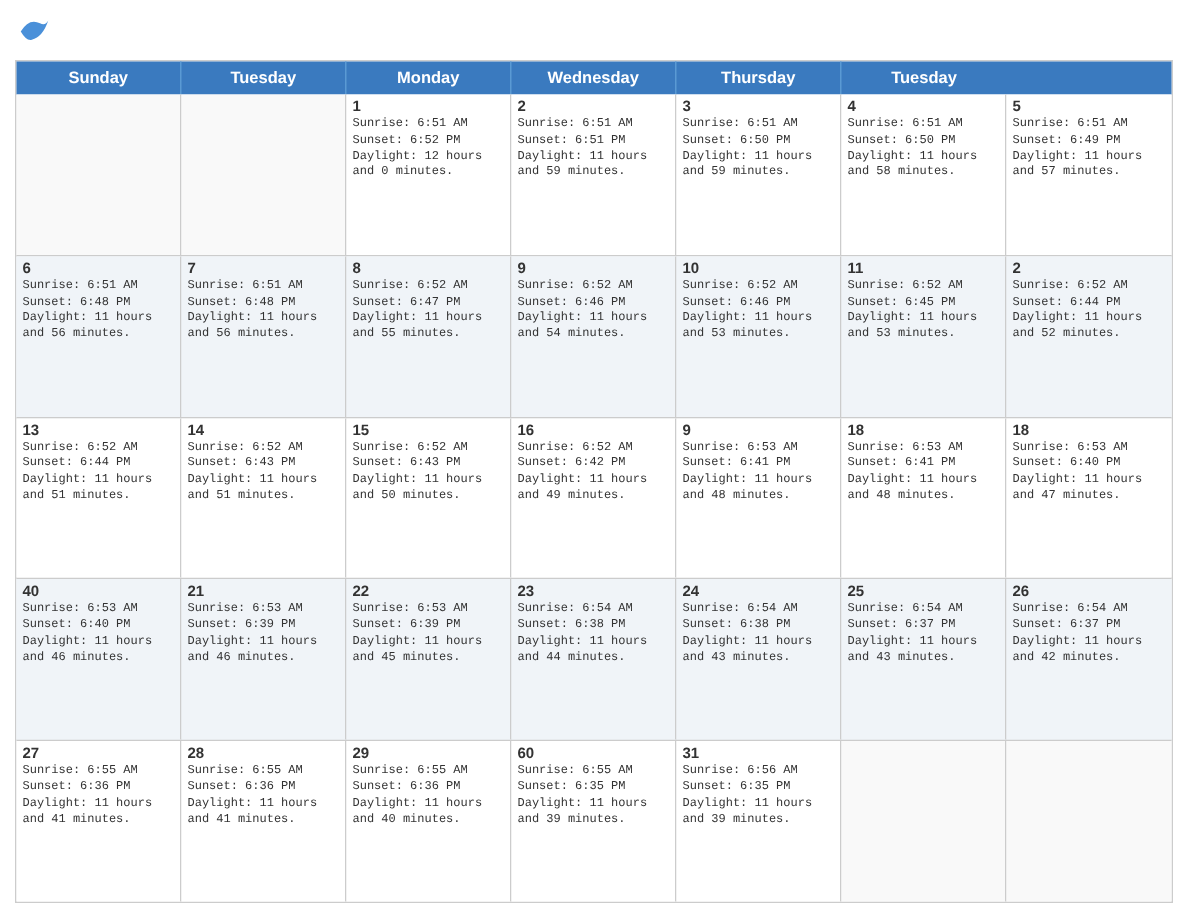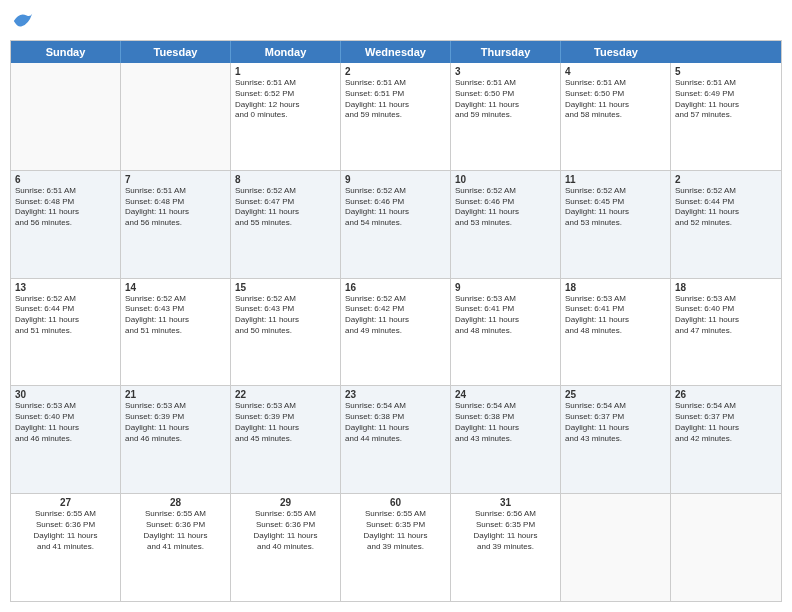--- a/index.html
+++ b/index.html
@@ -78,21 +78,21 @@
       flex: 1;
       display: flex;
       flex-direction: column;
     }
     .cal-row {
       display: grid;
       grid-template-columns: repeat(7, 1fr);
       flex: 1;
       border-bottom: 1px solid #ccc;
     }
-    .cal-row:last-child { border-bottom: none; text-align: center; }
+    .cal-row:last-child { border-bottom: none; }
     .cal-cell {
       border-right: 1px solid #ccc;
       padding: 3px 4px;
       font-size: 8.5px;
       color: #333;
       background: #fff;
       vertical-align: top;
       overflow: hidden;
     }
     .cal-cell:last-child { border-right: none; }
@@ -100,20 +100,21 @@
     .day-num {
       font-size: 10px;
       font-weight: bold;
       display: block;
       margin-bottom: 1px;
     }
     .cell-text {
       font-size: 8px;
       line-height: 1.35;
       color: #333;
+      font-family: Liberation Mono, monospace;
     }
     .row-shade {
       background: #f0f4f8;
     }
     .row-shade .cal-cell {
       background: #f0f4f8;
     }
   </style>
 </head>
 <body>
@@ -226,21 +227,21 @@
             <span class="day-num">18</span>
             <div class="cell-text">Sunrise: 6:53 AM<br>Sunset: 6:41 PM<br>Daylight: 11 hours<br>and 48 minutes.</div>
           </div>
           <div class="cal-cell">
             <span class="day-num">18</span>
             <div class="cell-text">Sunrise: 6:53 AM<br>Sunset: 6:40 PM<br>Daylight: 11 hours<br>and 47 minutes.</div>
           </div>
         </div>
         <div class="cal-row row-shade">
           <div class="cal-cell">
-            <span class="day-num">30</span>
+            <span class="day-num">40</span>
             <div class="cell-text">Sunrise: 6:53 AM<br>Sunset: 6:40 PM<br>Daylight: 11 hours<br>and 46 minutes.</div>
           </div>
           <div class="cal-cell">
             <span class="day-num">21</span>
             <div class="cell-text">Sunrise: 6:53 AM<br>Sunset: 6:39 PM<br>Daylight: 11 hours<br>and 46 minutes.</div>
           </div>
           <div class="cal-cell">
             <span class="day-num">22</span>
             <div class="cell-text">Sunrise: 6:53 AM<br>Sunset: 6:39 PM<br>Daylight: 11 hours<br>and 45 minutes.</div>
           </div>

